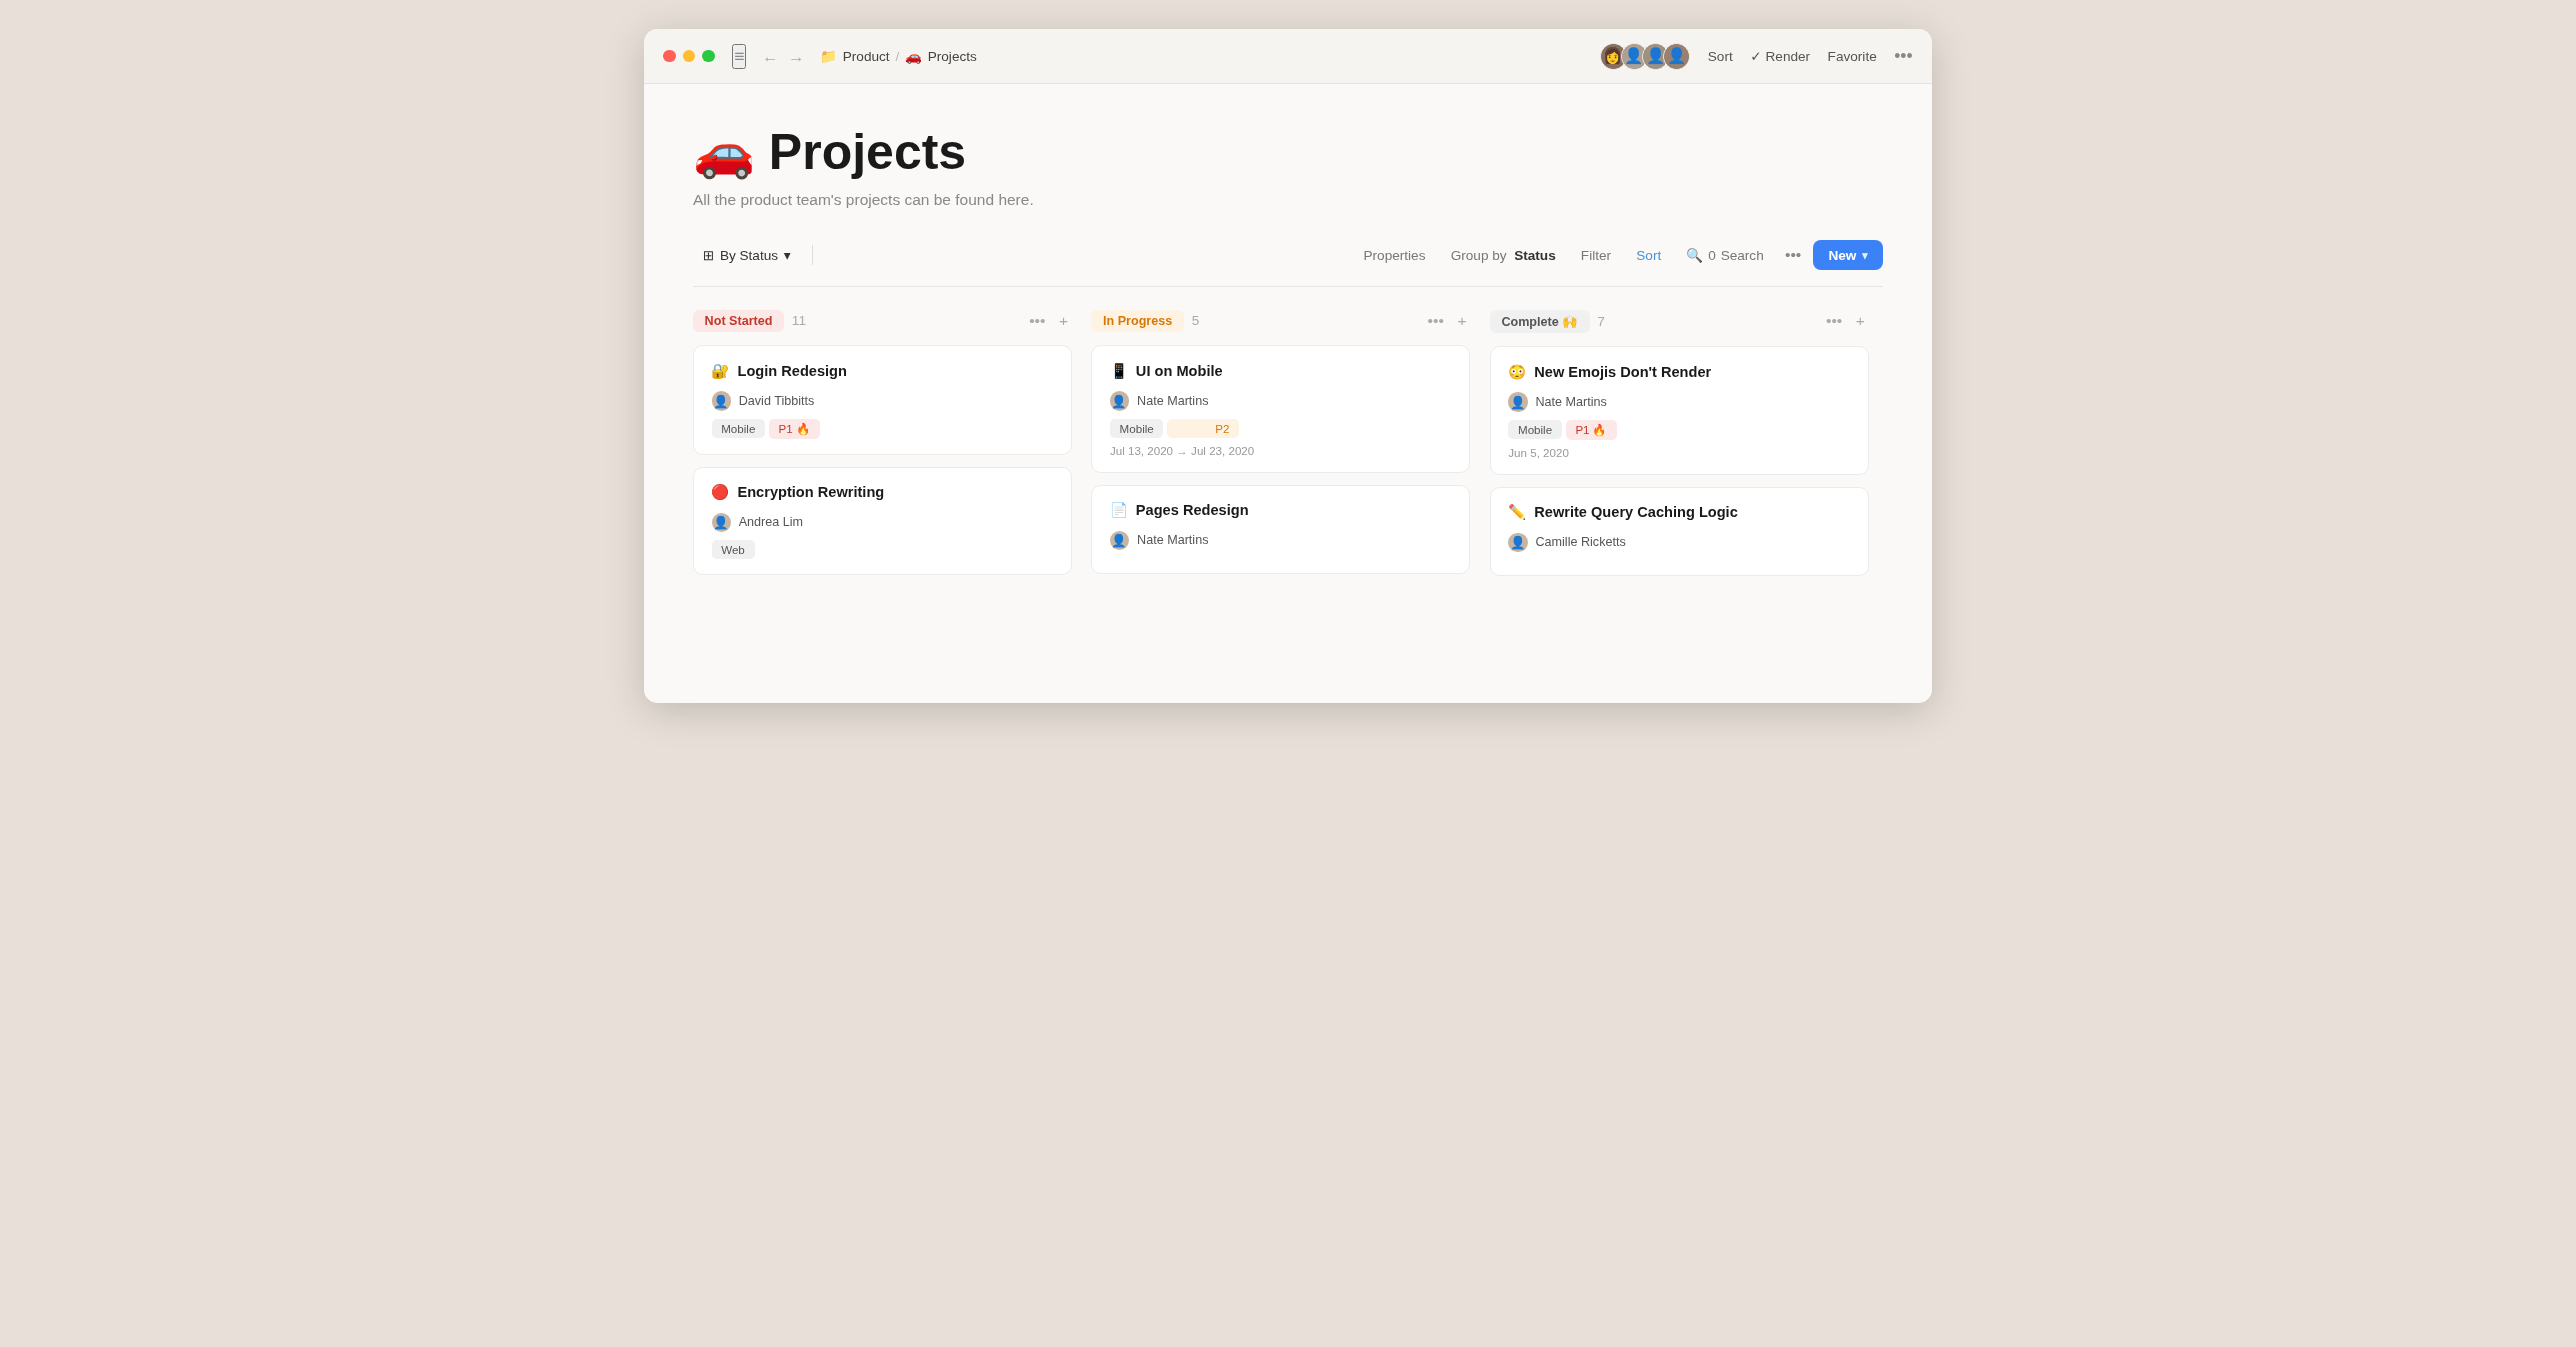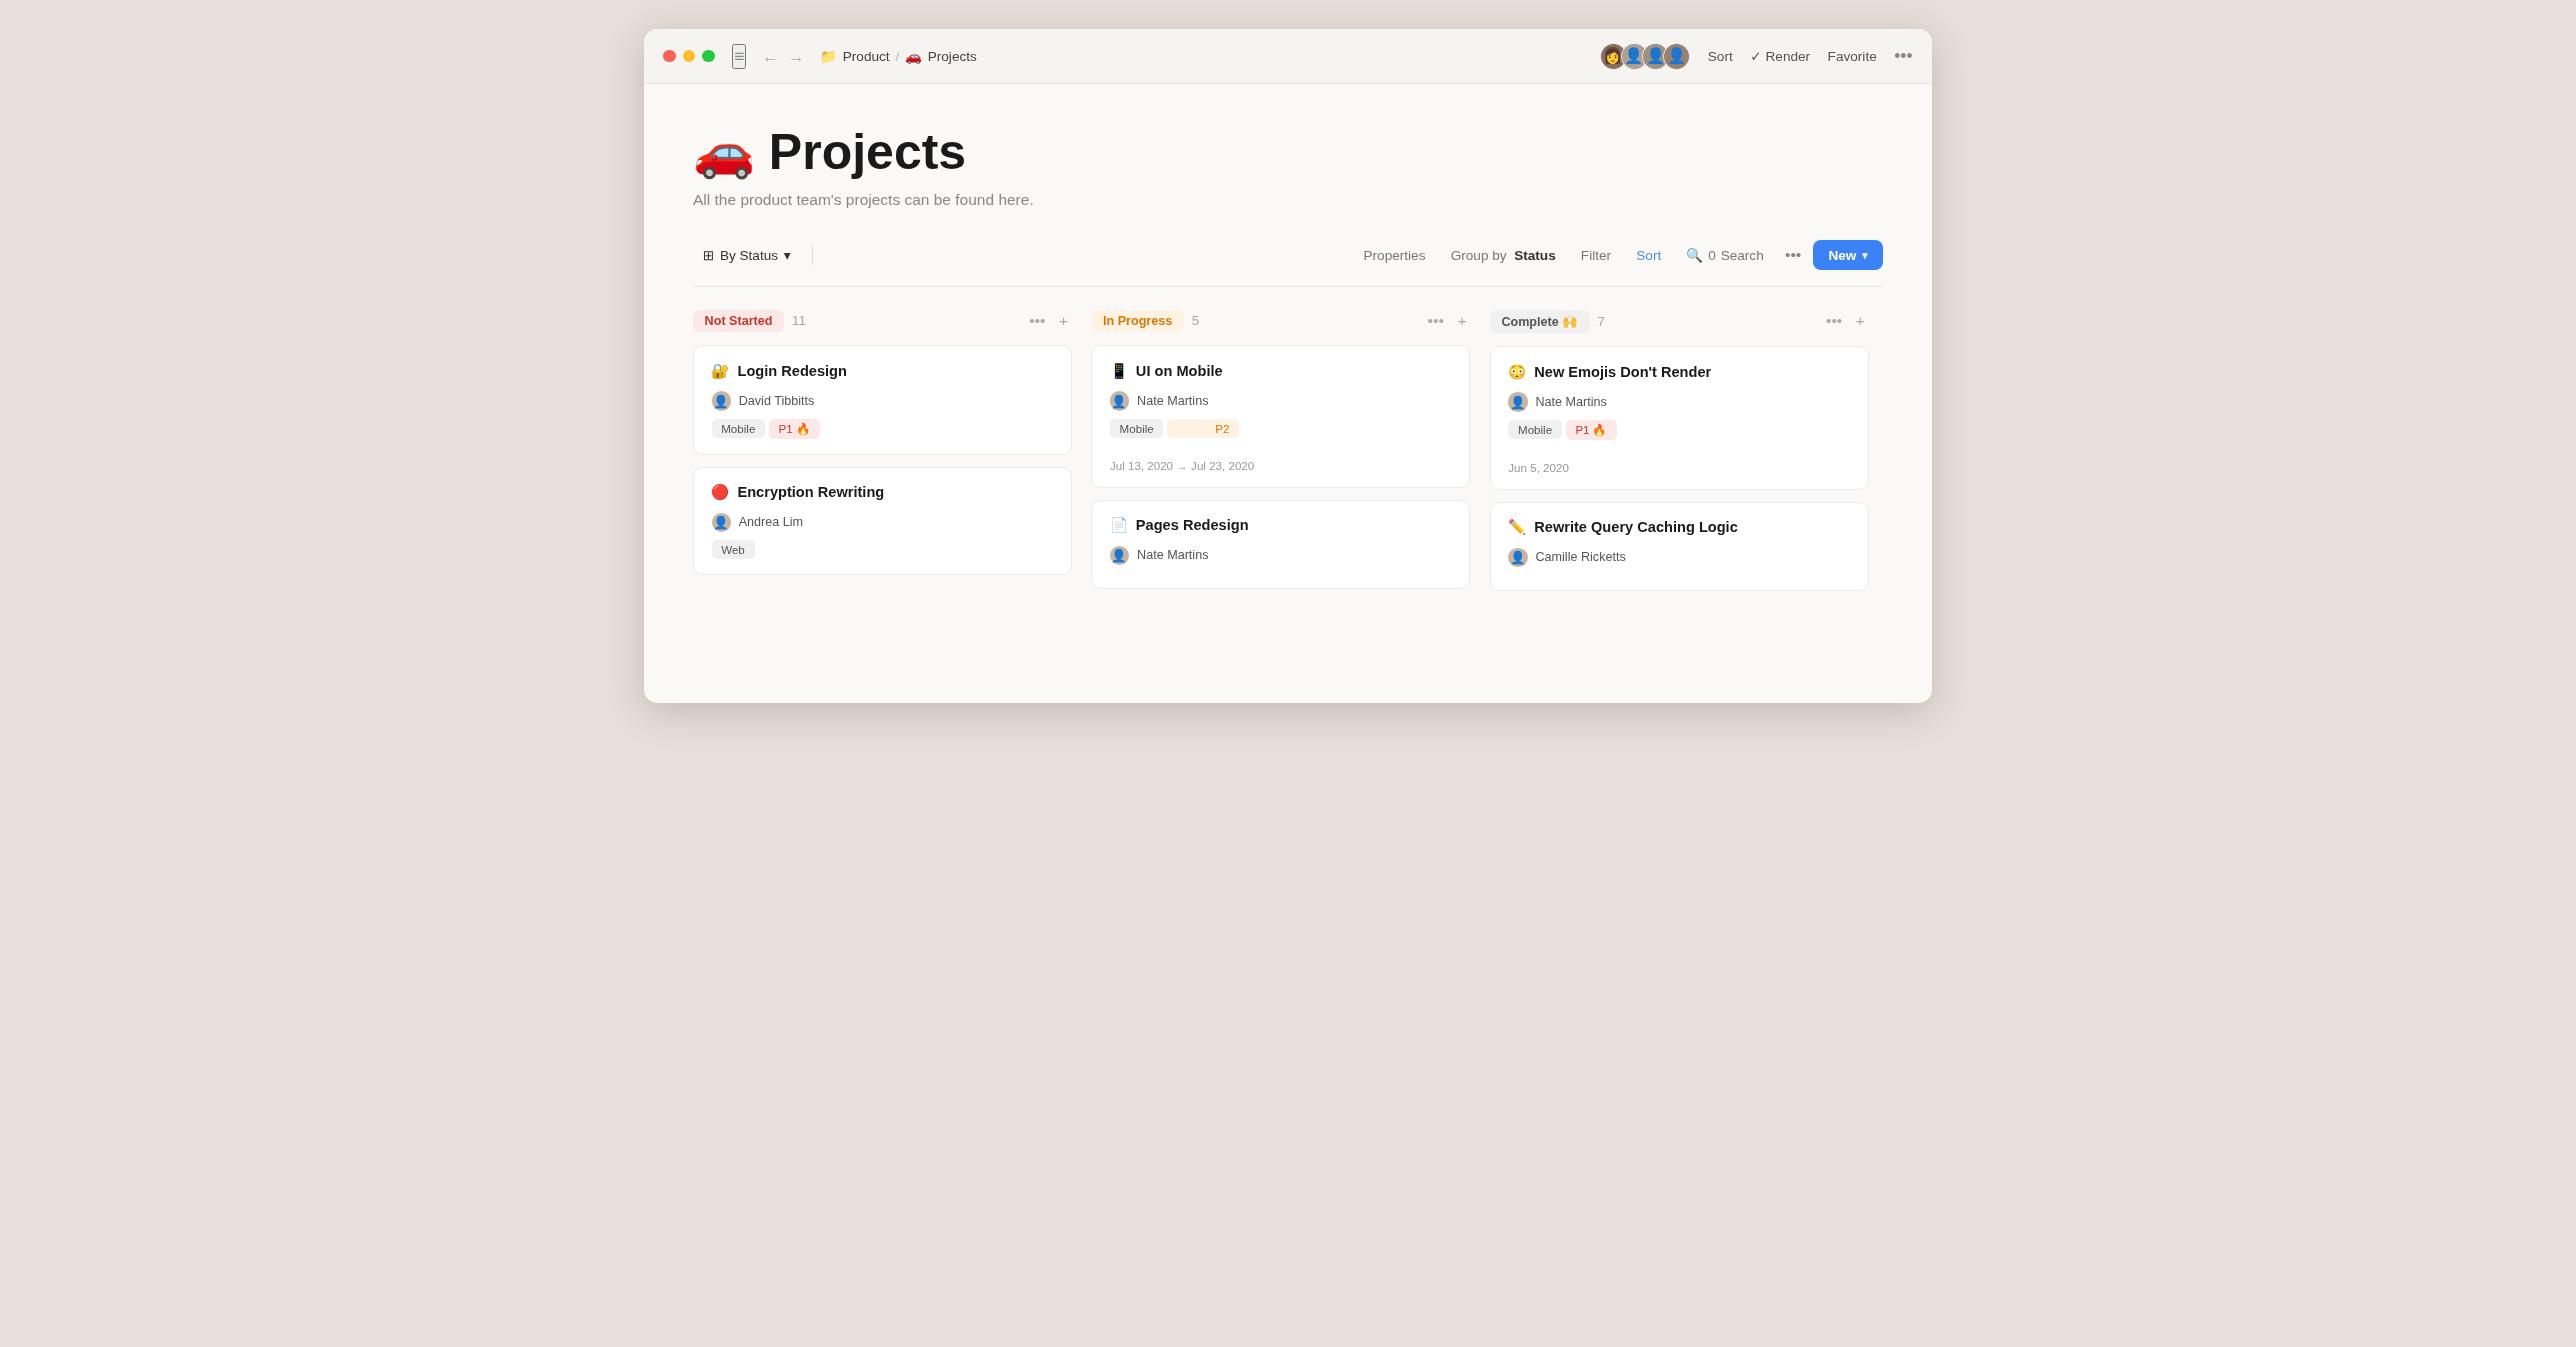--- a/index.html
+++ b/index.html
@@ -347,21 +347,21 @@
       color: #c0392b;
     }
     .tag-p2 {
       background: #fef3e2;
       color: #d97706;
       padding-left: 48px;
     }
     .card-date {
       font-size: 11.6px;
       color: #999;
-      margin-top: 21px;
+      margin-top: 6px;
     }
     .card-tags {
       margin-top: 7.8px;
     }
     .card-header-row {
       display: flex;
       align-items: flex-start;
       justify-content: space-between;
     }
     .card-more-btn {

